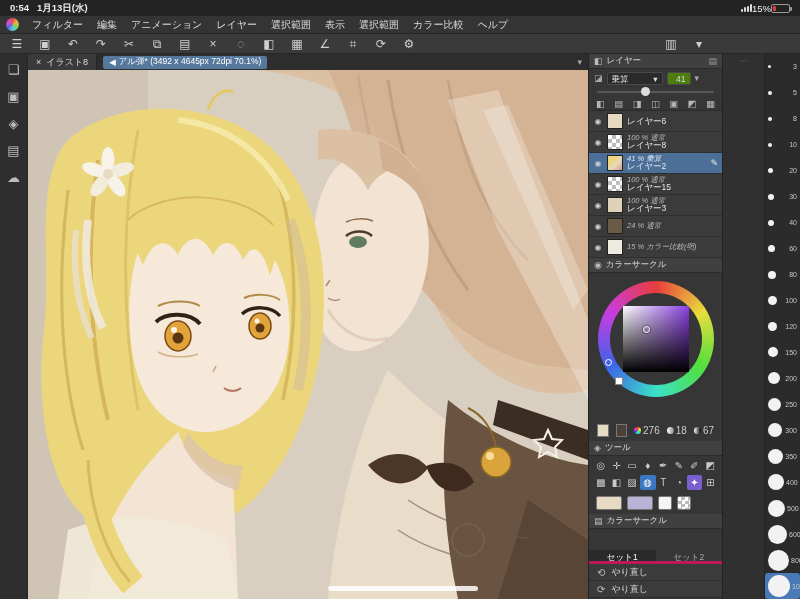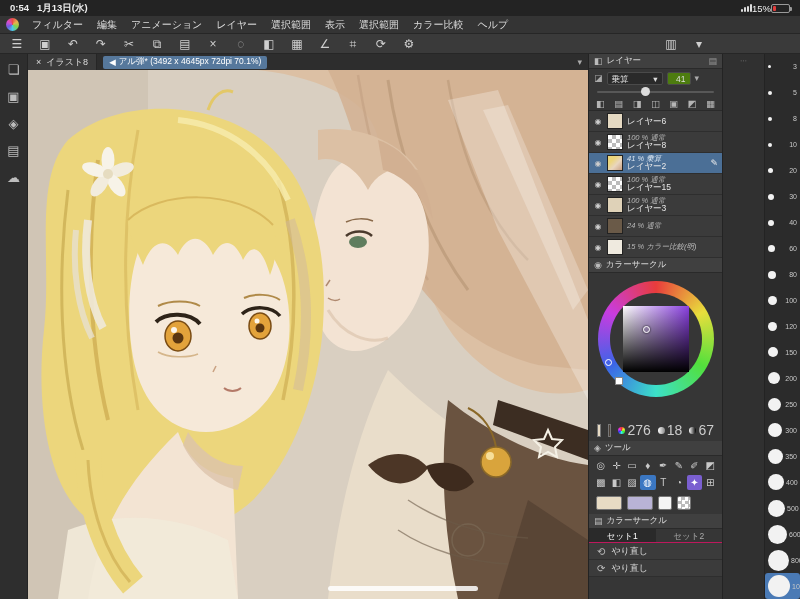--- a/index.html
+++ b/index.html
@@ -93,36 +93,36 @@
     background:conic-gradient(#e83c3c,#e8de3c 60deg,#52e03c 120deg,#3ce0c8 180deg,#3c64e8 240deg,#c83ce0 300deg,#e83c3c); }
   #hue-hole { position:absolute; left:21px; top:20px; width:92px; height:92px; border-radius:50%; background:#363636; }
   #sv-square { position:absolute; left:34px; top:33px; width:66px; height:66px;
     background:linear-gradient(to top,#000,rgba(0,0,0,0)),linear-gradient(to right,#fff,#8a40e0); }
   #sv-marker { position:absolute; left:31%; top:30%; width:7px; height:7px; border:1.5px solid #fff; border-radius:50%;
     box-shadow:0 0 2px #000; }
   #ring-marker { position:absolute; left:16px; top:86px; width:7px; height:7px; border:1.5px solid #fff; border-radius:50%; }
   #corner-chip { position:absolute; left:26px; top:104px; width:8px; height:8px; background:#fff; border:1px solid #888; }
   #color-values { height:22px; display:flex; align-items:center; gap:7px; padding:0 8px; flex:none; }
   .cv-swatch { width:13px; height:13px; border:1px solid #777; }
-  .cv-pair { display:flex; align-items:center; gap:2px; color:#ccc; font-size:14px; }
+  .cv-pair { display:flex; align-items:center; gap:2px; color:#ccc; font-size:10px; }
   .cv-dot { width:7px; height:7px; border-radius:50%; display:inline-block; }
   .cv-hue { background:conic-gradient(#e33,#ee3,#3e3,#3ee,#33e,#e3e,#e33); }
   .cv-sat { background:linear-gradient(to right,#fff,#888); }
   .cv-val { background:linear-gradient(to right,#fff,#000); }
 
   
   #tool-grid { display:grid; grid-template-columns:repeat(8,1fr); padding:2px 4px; row-gap:2px; flex:none; }
   .tool-cell { height:15px; display:flex; align-items:center; justify-content:center; color:#c9c9c9; font-size:10px; border-radius:2px; }
   #swatch-row { height:22px; display:flex; align-items:center; gap:5px; padding:0 7px; flex:none; }
   .swatch { height:14px; border:1px solid #777; border-radius:2px; }
   .swatch-checker { background:conic-gradient(#bbb 25%,#fff 0 50%,#bbb 0 75%,#fff 0); background-size:7px 7px; }
 
   
   #quick-panel { flex:1; display:flex; flex-direction:column; }
-  #quick-tabs { height:14px; display:flex; flex:none; border-bottom:1px solid #be185d; }
+  #quick-tabs { height:14px; display:flex; flex:none; border-bottom:3px solid #be185d;margin-top:21px; }
   .q-tab { flex:1; text-align:center; color:#aaa; font-size:8.5px; line-height:14px; }
   .q-tab.active { background:#2a2a2a; color:#fff; }
   .quick-item { height:17px; display:flex; align-items:center; gap:6px; padding:0 8px; color:#ddd;
     font-size:9px; border-bottom:1px solid #2e2e2e; background:#3b3b3b; }
   .quick-item .qi-icon { color:#bbb; font-size:10px; }
 
   
   #subtool-strip { position:absolute; left:722px; top:54px; width:42px; height:545px; background:#303030;
     border-left:1px solid #232323; display:flex; flex-direction:column; padding-top:3px; }
   #subtool-head { color:#888; font-size:7px; text-align:center; height:8px; flex:none; }

